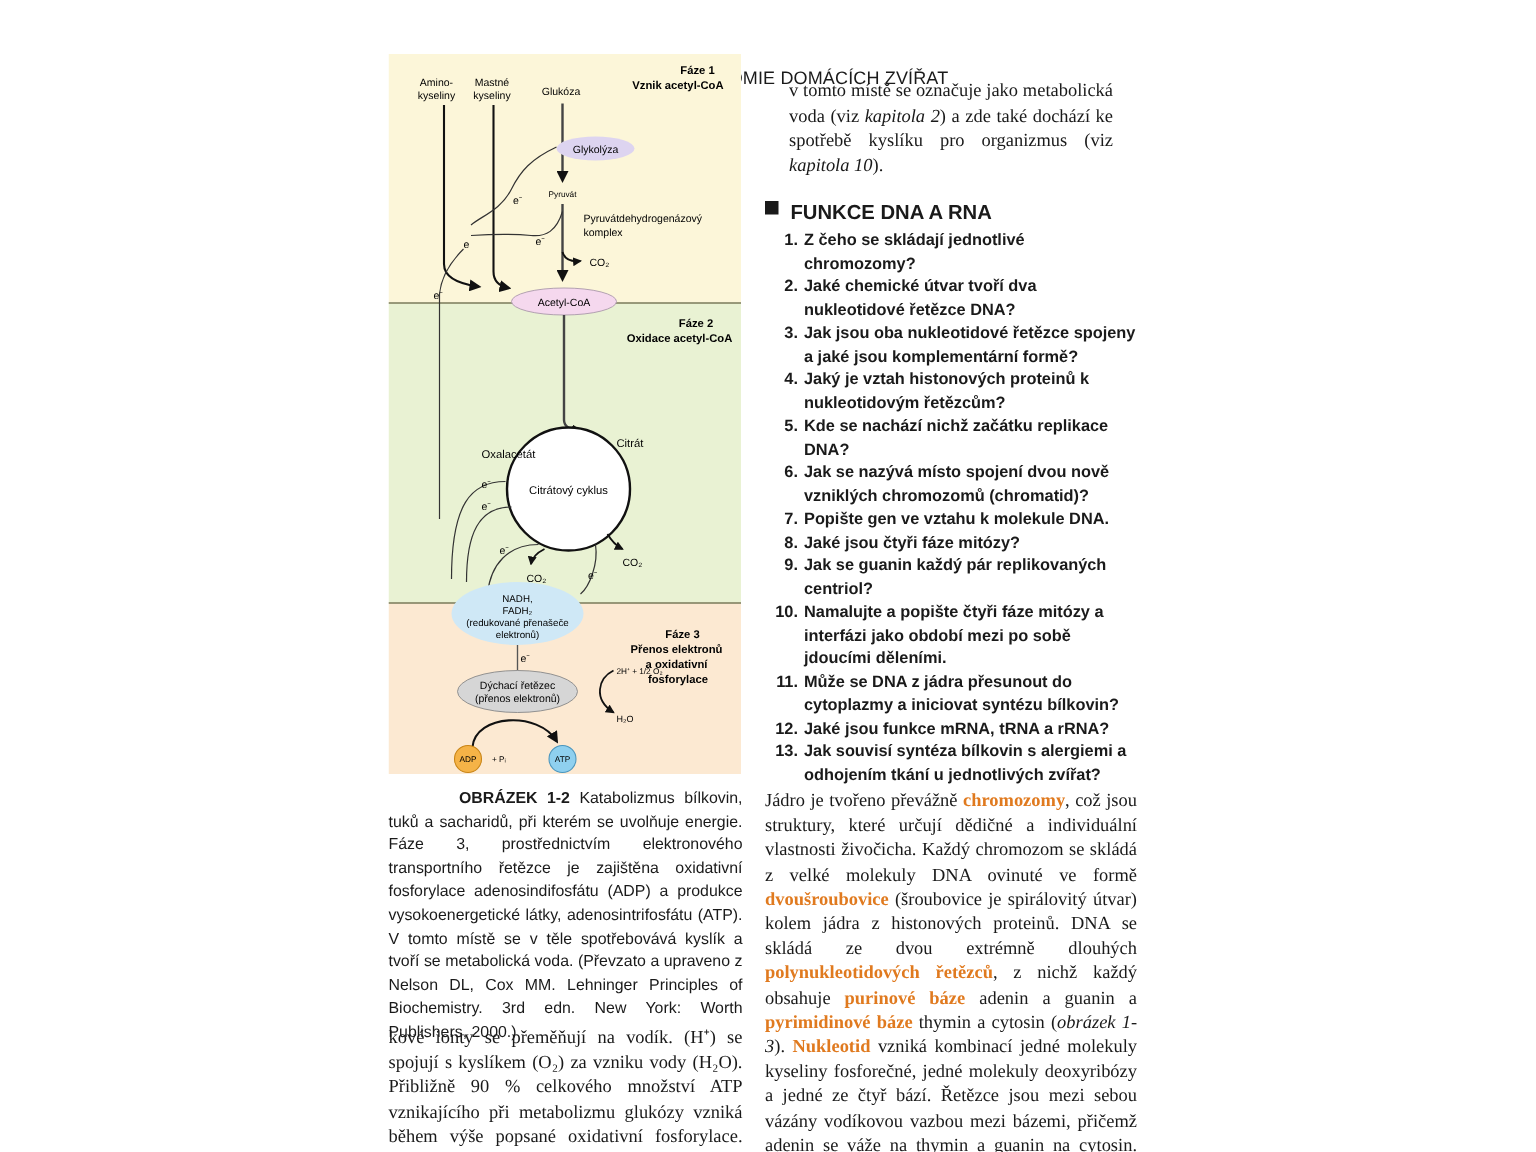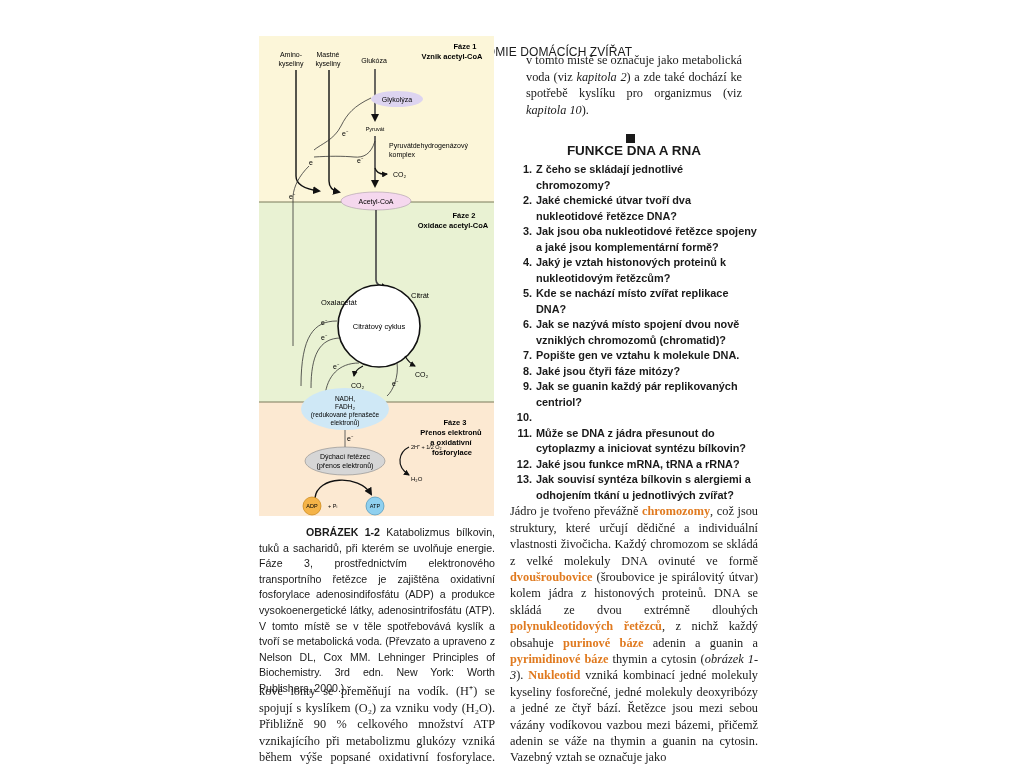--- a/index.html
+++ b/index.html
@@ -7,21 +7,21 @@
   .header { position:absolute; top:3px; left:259px; font-size:12px; letter-spacing:0.1px;margin-top:42px; }
   .header .pno { font-weight:bold; display:inline-block; width:52px; }
   .figure { position:absolute; left:259px; top:36px; width:235px; height:588px; }
   .figure svg { display:block; }
   .caption { position:absolute; left:259px; top:525px; width:236px; font-size:10.6px; line-height:15.6px; text-align:justify; }
   .caption .lbl { font-weight:bold;margin-left:47px; }
   .serif { font-family:"Liberation Serif", serif; }
   .left-text { position:absolute; left:259px; top:683px; width:236px; font-size:12.3px; line-height:16.6px; text-align:justify; }
   .right-col { position:absolute; left:510px; top:36px; width:248px; }
   .intro { font-size:12.3px; line-height:16.6px; text-align:justify; margin:16px; }
-  .sec-head { margin:14px 0 4px 0; font-size:13.5px; font-weight:bold; display:flex; align-items:center;flex-direction:column; }
+  .sec-head { margin:14px 0 4px 0; font-size:13.5px; font-weight:bold; display:flex; align-items:flex-start; }
   .sec-head .sq { display:inline-block; width:9px; height:9px; background:#1a1a1a; margin-right:8px; }
   .qlist { margin:0; padding:0; list-style:none; font-size:10.9px; font-weight:bold; line-height:15.5px; }
   .qlist li { display:flex; }
   .qlist .n { width:22px; text-align:right; padding-right:4px; flex:none; }
   .h2 { font-size:15px; font-weight:bold; margin:30px 0 14px 0; }
   .body-text { font-size:12.3px; line-height:16.4px; text-align:justify; margin:0; }
   .hl { color:#e07a1f; font-weight:bold; }
   .it { font-style:italic; }
 </style>
 </head>
@@ -156,40 +156,41 @@
     <li>
         <span class="n">3.</span>
         <span>Jak jsou oba nukleotidové řetězce spojeny a jaké jsou komplementární formě?</span>
       </li>
     <li>
         <span class="n">4.</span>
         <span>Jaký je vztah histonových proteinů k nukleotidovým řetězcům?</span>
       </li>
     <li>
         <span class="n">5.</span>
-        <span>Kde se nachází místo zvířat replikace DNA?</span>
+        <span>Kde se nachází nichž začátku replikace DNA?</span>
       </li>
     <li>
         <span class="n">6.</span>
         <span>Jak se nazývá místo spojení dvou nově vzniklých chromozomů (chromatid)?</span>
       </li>
     <li>
         <span class="n">7.</span>
         <span>Popište gen ve vztahu k molekule DNA.</span>
       </li>
     <li>
         <span class="n">8.</span>
         <span>Jaké jsou čtyři fáze mitózy?</span>
       </li>
     <li>
         <span class="n">9.</span>
         <span>Jak se guanin každý pár replikovaných centriol?</span>
       </li>
     <li>
         <span class="n">10.</span>
+        <span>Namalujte a popište čtyři fáze mitózy a interfázi jako období mezi po sobě jdoucími děleními.</span>
       </li>
     <li>
         <span class="n">11.</span>
         <span>Může se DNA z jádra přesunout do cytoplazmy a iniciovat syntézu bílkovin?</span>
       </li>
     <li>
         <span class="n">12.</span>
         <span>Jaké jsou funkce mRNA, tRNA a rRNA?</span>
       </li>
     <li>

